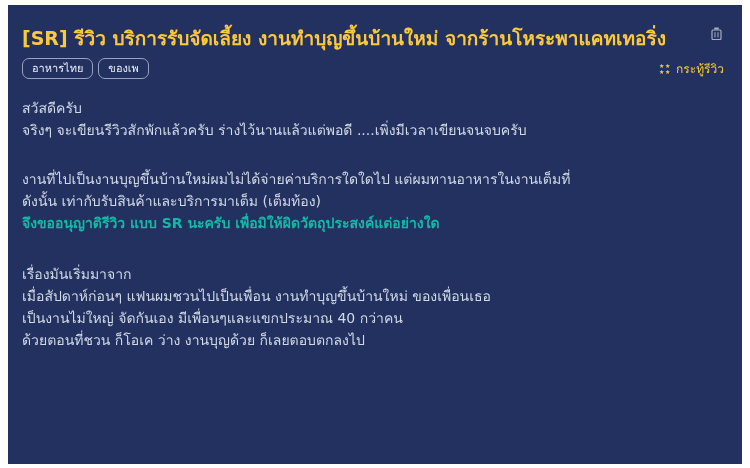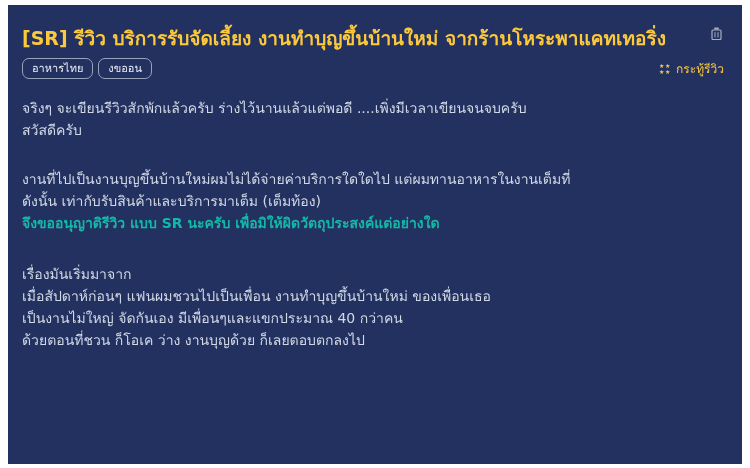--- a/index.html
+++ b/index.html
@@ -102,38 +102,38 @@
         <rect x="3.2" y="0.6" width="4.6" height="2" rx="0.5" fill="#a7aec0"></rect>
         <line x1="4" y1="5.2" x2="4" y2="10.4" stroke="#a7aec0" stroke-width="1"></line>
         <line x1="7" y1="5.2" x2="7" y2="10.4" stroke="#a7aec0" stroke-width="1"></line>
       </svg>
     </button>
   </div>
 
   <div class="meta-row">
     <div class="tags">
       <button class="tag">อาหารไทย</button>
-      <button class="tag">งขออน</button>
+      <button class="tag">ของเพ</button>
     </div>
     <div class="topic-type">
       <span class="stars-icon">
         <span>★</span>
           <span>★</span>
           <span>★</span>
           <span>★</span>
       </span>
       <span>กระทู้รีวิว</span>
     </div>
   </div>
 
   <div class="post-body">
 
     <div class="para mb27">
+      <div class="line">สวัสดีครับ</div>
       <div class="line">จริงๆ จะเขียนรีวิวสักพักแล้วครับ ร่างไว้นานแล้วแต่พอดี ....เพิ่งมีเวลาเขียนจนจบครับ</div>
-      <div class="line">สวัสดีครับ</div>
     </div>
 
 
     <div class="para mb25">
       <div class="line">งานที่ไปเป็นงานบุญขึ้นบ้านใหม่ผมไม่ได้จ่ายค่าบริการใดใดไป แต่ผมทานอาหารในงานเต็มที่</div>
       <div class="line">ดังนั้น เท่ากับรับสินค้าและบริการมาเต็ม (เต็มท้อง)</div>
     </div>
 
     <div class="para bold mb29">
       <div class="line">จึงขออนุญาติรีวิว แบบ SR นะครับ เพื่อมิให้ผิดวัตถุประสงค์แต่อย่างใด</div>

